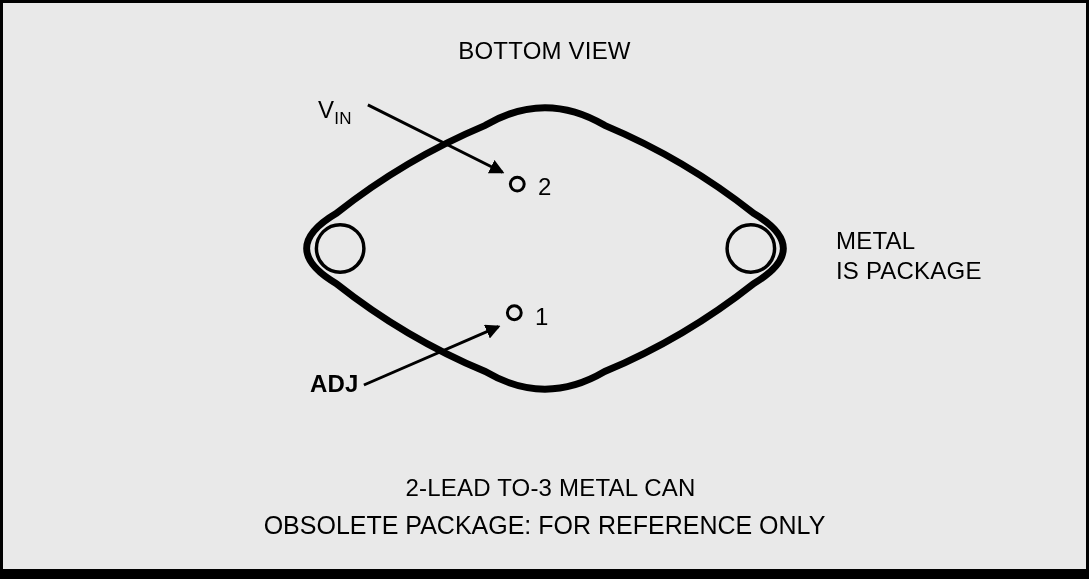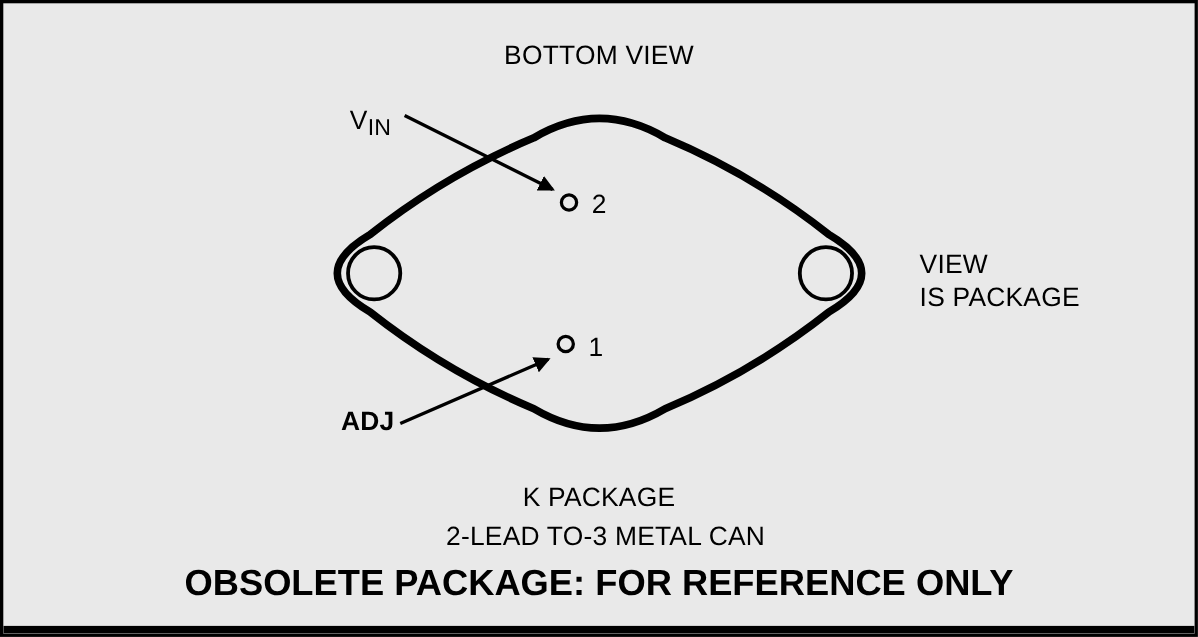--- a/index.html
+++ b/index.html
@@ -30,29 +30,29 @@
     white-space: nowrap;
   }
 
   .centered {
     left: 0;
     width: 100%;
     text-align: center;
   }
 
   .sub {
-    font-size: 21px;
+    font-size: 17px;
     position: relative;
     top: 6px;
     letter-spacing: 0.2px;
   }
 
   .title-bottom {
-    font-weight: 700;
-    font-size: 33px;
+    font-weight: 400;
+    font-size: 25px;
     letter-spacing: 0px;
   }
 
   .bottom-bar {
     position: absolute;
     left: 0; right: 0; bottom: 0;
     height: 7px;
     background: #000;
   }
 </style>
@@ -92,24 +92,23 @@
   <div class="label centered" style="top: 34px;">BOTTOM VIEW</div>
 
   <div class="label" style="left: 315px; top: 93px;"><span>V</span><span class="sub">IN</span></div>
 
   <div class="label" style="left: 535px; top: 170px;">2</div>
 
   <div class="label" style="left: 532px; top: 300px;">1</div>
 
   <div class="label" style="left: 307px; top: 367px; font-weight: bold;">ADJ</div>
 
-  <div class="label" style="left: 833px; top: 224px;">VIEW</div>
+  <div class="label" style="left: 833px; top: 224px;">METAL</div>
   <div class="label" style="left: 833px; top: 254px;">IS PACKAGE</div>
 
-  <div class="label centered" style="top: 436px;">K PACKAGE</div>
 
   <div class="label centered" style="top: 471px; padding-left: 12px;">2-LEAD TO-3 METAL CAN</div>
 
   <div class="label centered title-bottom" style="top: 508px;">OBSOLETE PACKAGE: FOR REFERENCE ONLY</div>
 
   <div class="bottom-bar"></div>
 
 </div>
 
 </body></html>

